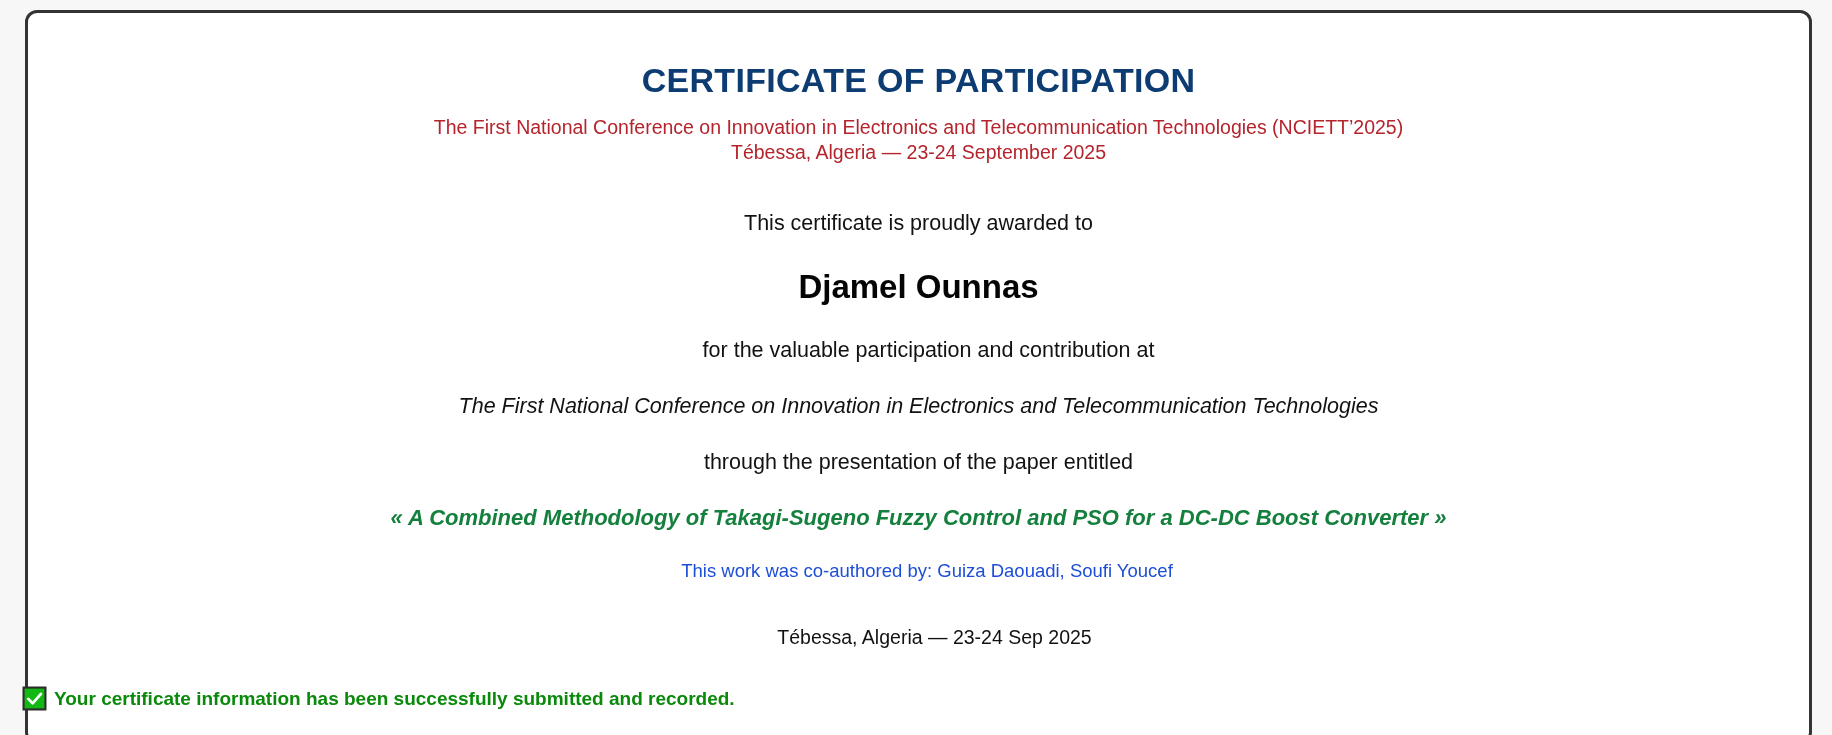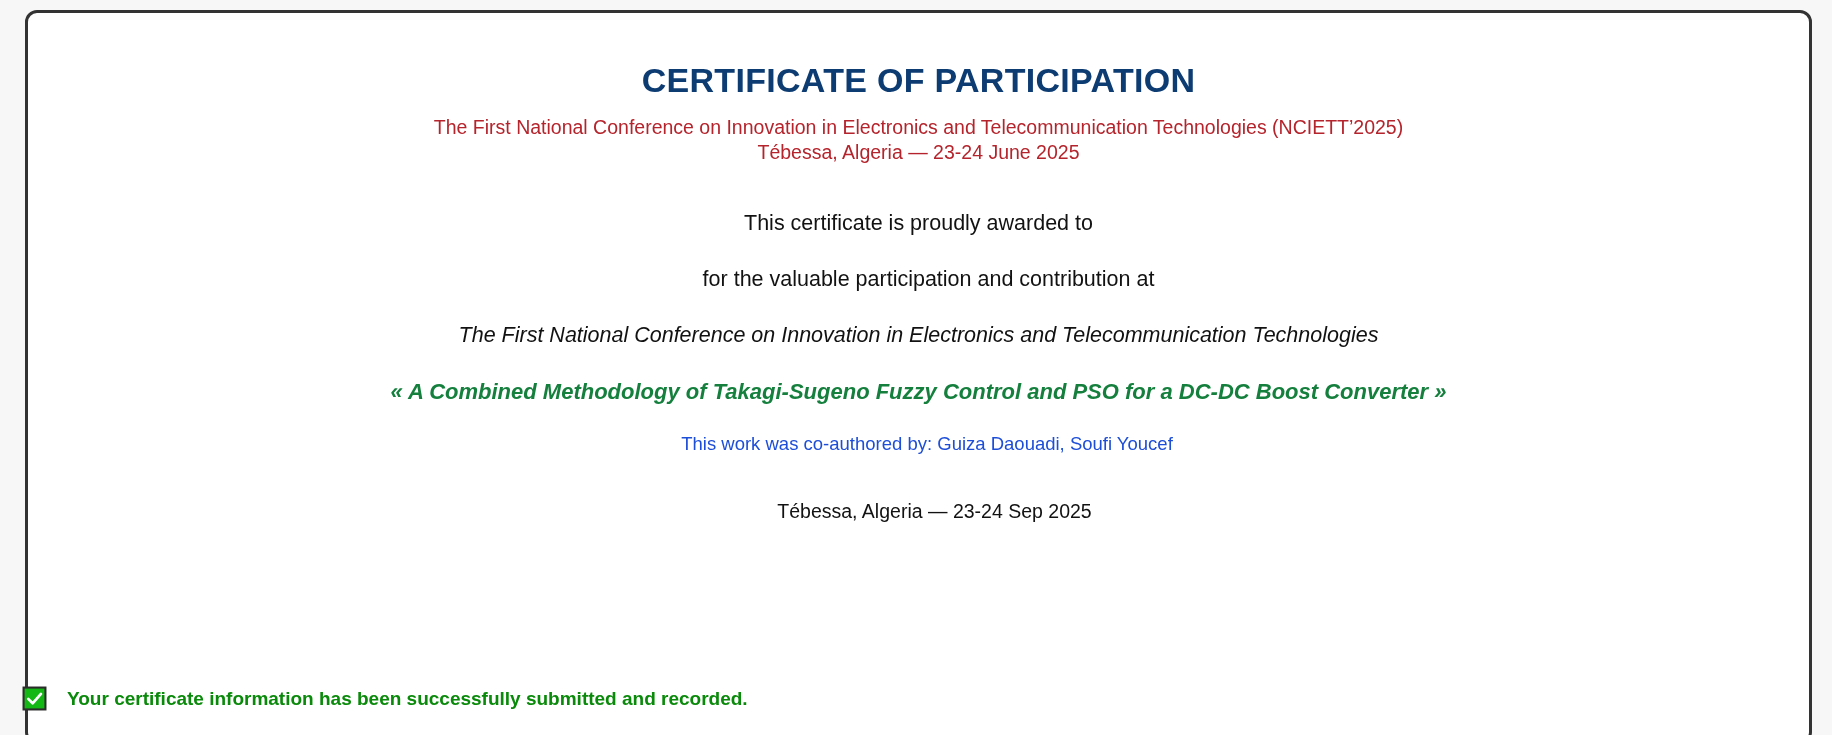--- a/index.html
+++ b/index.html
@@ -102,21 +102,21 @@
     margin: 44px 0 0 0;
     line-height: 1.2;
     padding-left: 32px;
   }
   .status-bar {
     position: absolute;
     left: 22px;
     top: 686px;
     display: flex;
     align-items: center;
-    gap: 20px;
+    gap: 7px;
   }
   .check-icon {
     width: 25px;
     height: 25px;
     display: block;
     flex: 0 0 auto;
   }
   .status-text {
     color: #0a8a0a;
     font-size: 19px;
@@ -129,30 +129,32 @@
 <body>
 
 <div class="page">
 
   <div class="certificate-card">
 
     <div class="cert-title">CERTIFICATE OF PARTICIPATION</div>
 
     <div class="cert-subtitle">
       <span class="sub-line">The First National Conference on Innovation in Electronics and Telecommunication Technologies (NCIETT’2025)</span>
-      <span class="sub-line">Tébessa, Algeria — 23-24 June 2025</span>
+      <span class="sub-line">Tébessa, Algeria — 23-24 September 2025</span>
     </div>
 
     <div class="awarded-line">This certificate is proudly awarded to</div>
 
+    <div class="recipient-name">Djamel Ounnas</div>
 
     <div class="contribution-line">for the valuable participation and contribution at</div>
 
     <div class="conference-italic">The First National Conference on Innovation in Electronics and Telecommunication Technologies</div>
 
+    <div class="presentation-line">through the presentation of the paper entitled</div>
 
     <div class="paper-title">« A Combined Methodology of Takagi-Sugeno Fuzzy Control and PSO for a DC-DC Boost Converter »</div>
 
     <div class="coauthors-line">This work was co-authored by: Guiza Daouadi, Soufi Youcef</div>
 
     <div class="place-date-line">Tébessa, Algeria — 23-24 Sep 2025</div>
 
   </div>
 
   <div class="status-bar">

